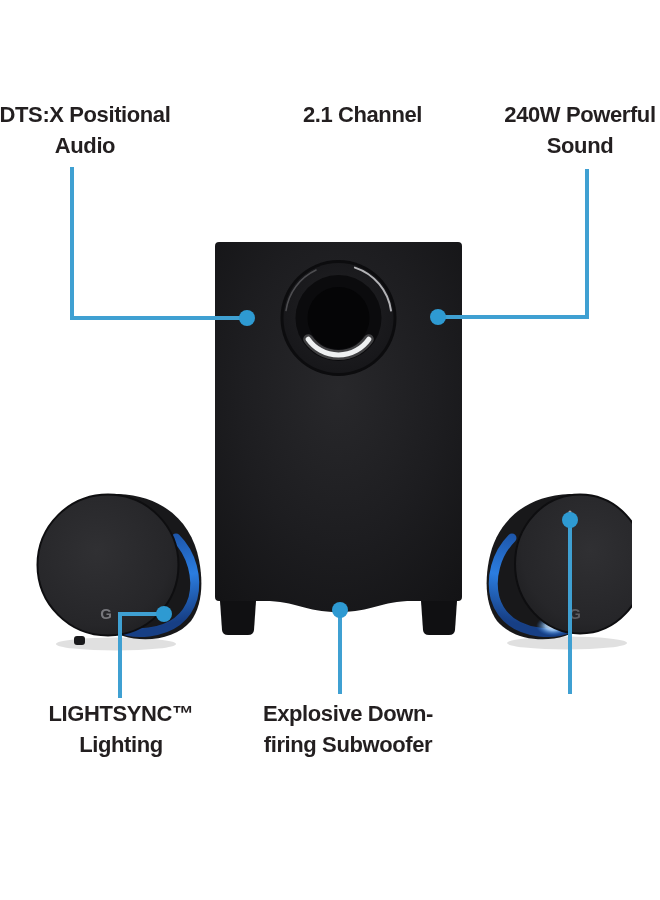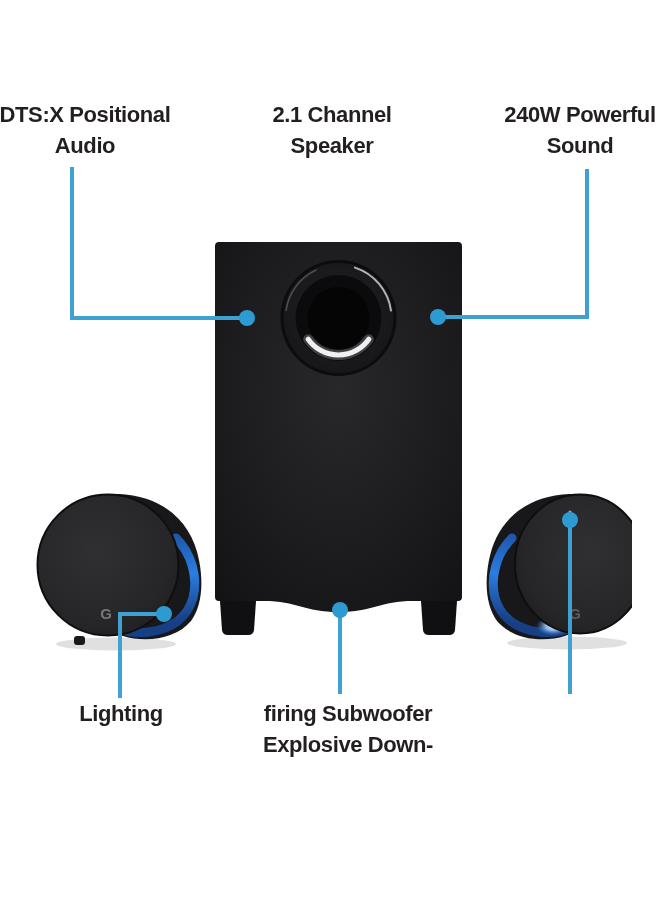--- a/index.html
+++ b/index.html
@@ -124,33 +124,33 @@
   <div class="cl-line" style="left:338px;top:610px;width:4px;height:84px;"></div>
 
   <div class="cl-dot" style="left:562px;top:512px;"></div>
   <div class="cl-line" style="left:568px;top:518px;width:4px;height:176px;"></div>
 
   <div class="callout-label" style="left:-5px;top:99px;">
     <span>DTS:X Positional</span>
     <span>Audio</span>
   </div>
 
-  <div class="callout-label" style="left:242px;top:99px;">
+  <div class="callout-label" style="left:242px;top:99px;text-align:right;">
     <span>2.1 Channel</span>
-    <span>Speaker</span>
   </div>
 
   <div class="callout-label" style="left:490px;top:99px;">
     <span>240W Powerful</span>
     <span>Sound</span>
   </div>
 
   <div class="callout-label" style="left:31px;top:698px;">
+    <span>LIGHTSYNC™</span>
     <span>Lighting</span>
   </div>
 
   <div class="callout-label" style="left:258px;top:698px;">
+    <span>Explosive Down-</span>
     <span>firing Subwoofer</span>
-    <span>Explosive Down-</span>
   </div>
 
 
 </div>
 
 </body></html>

